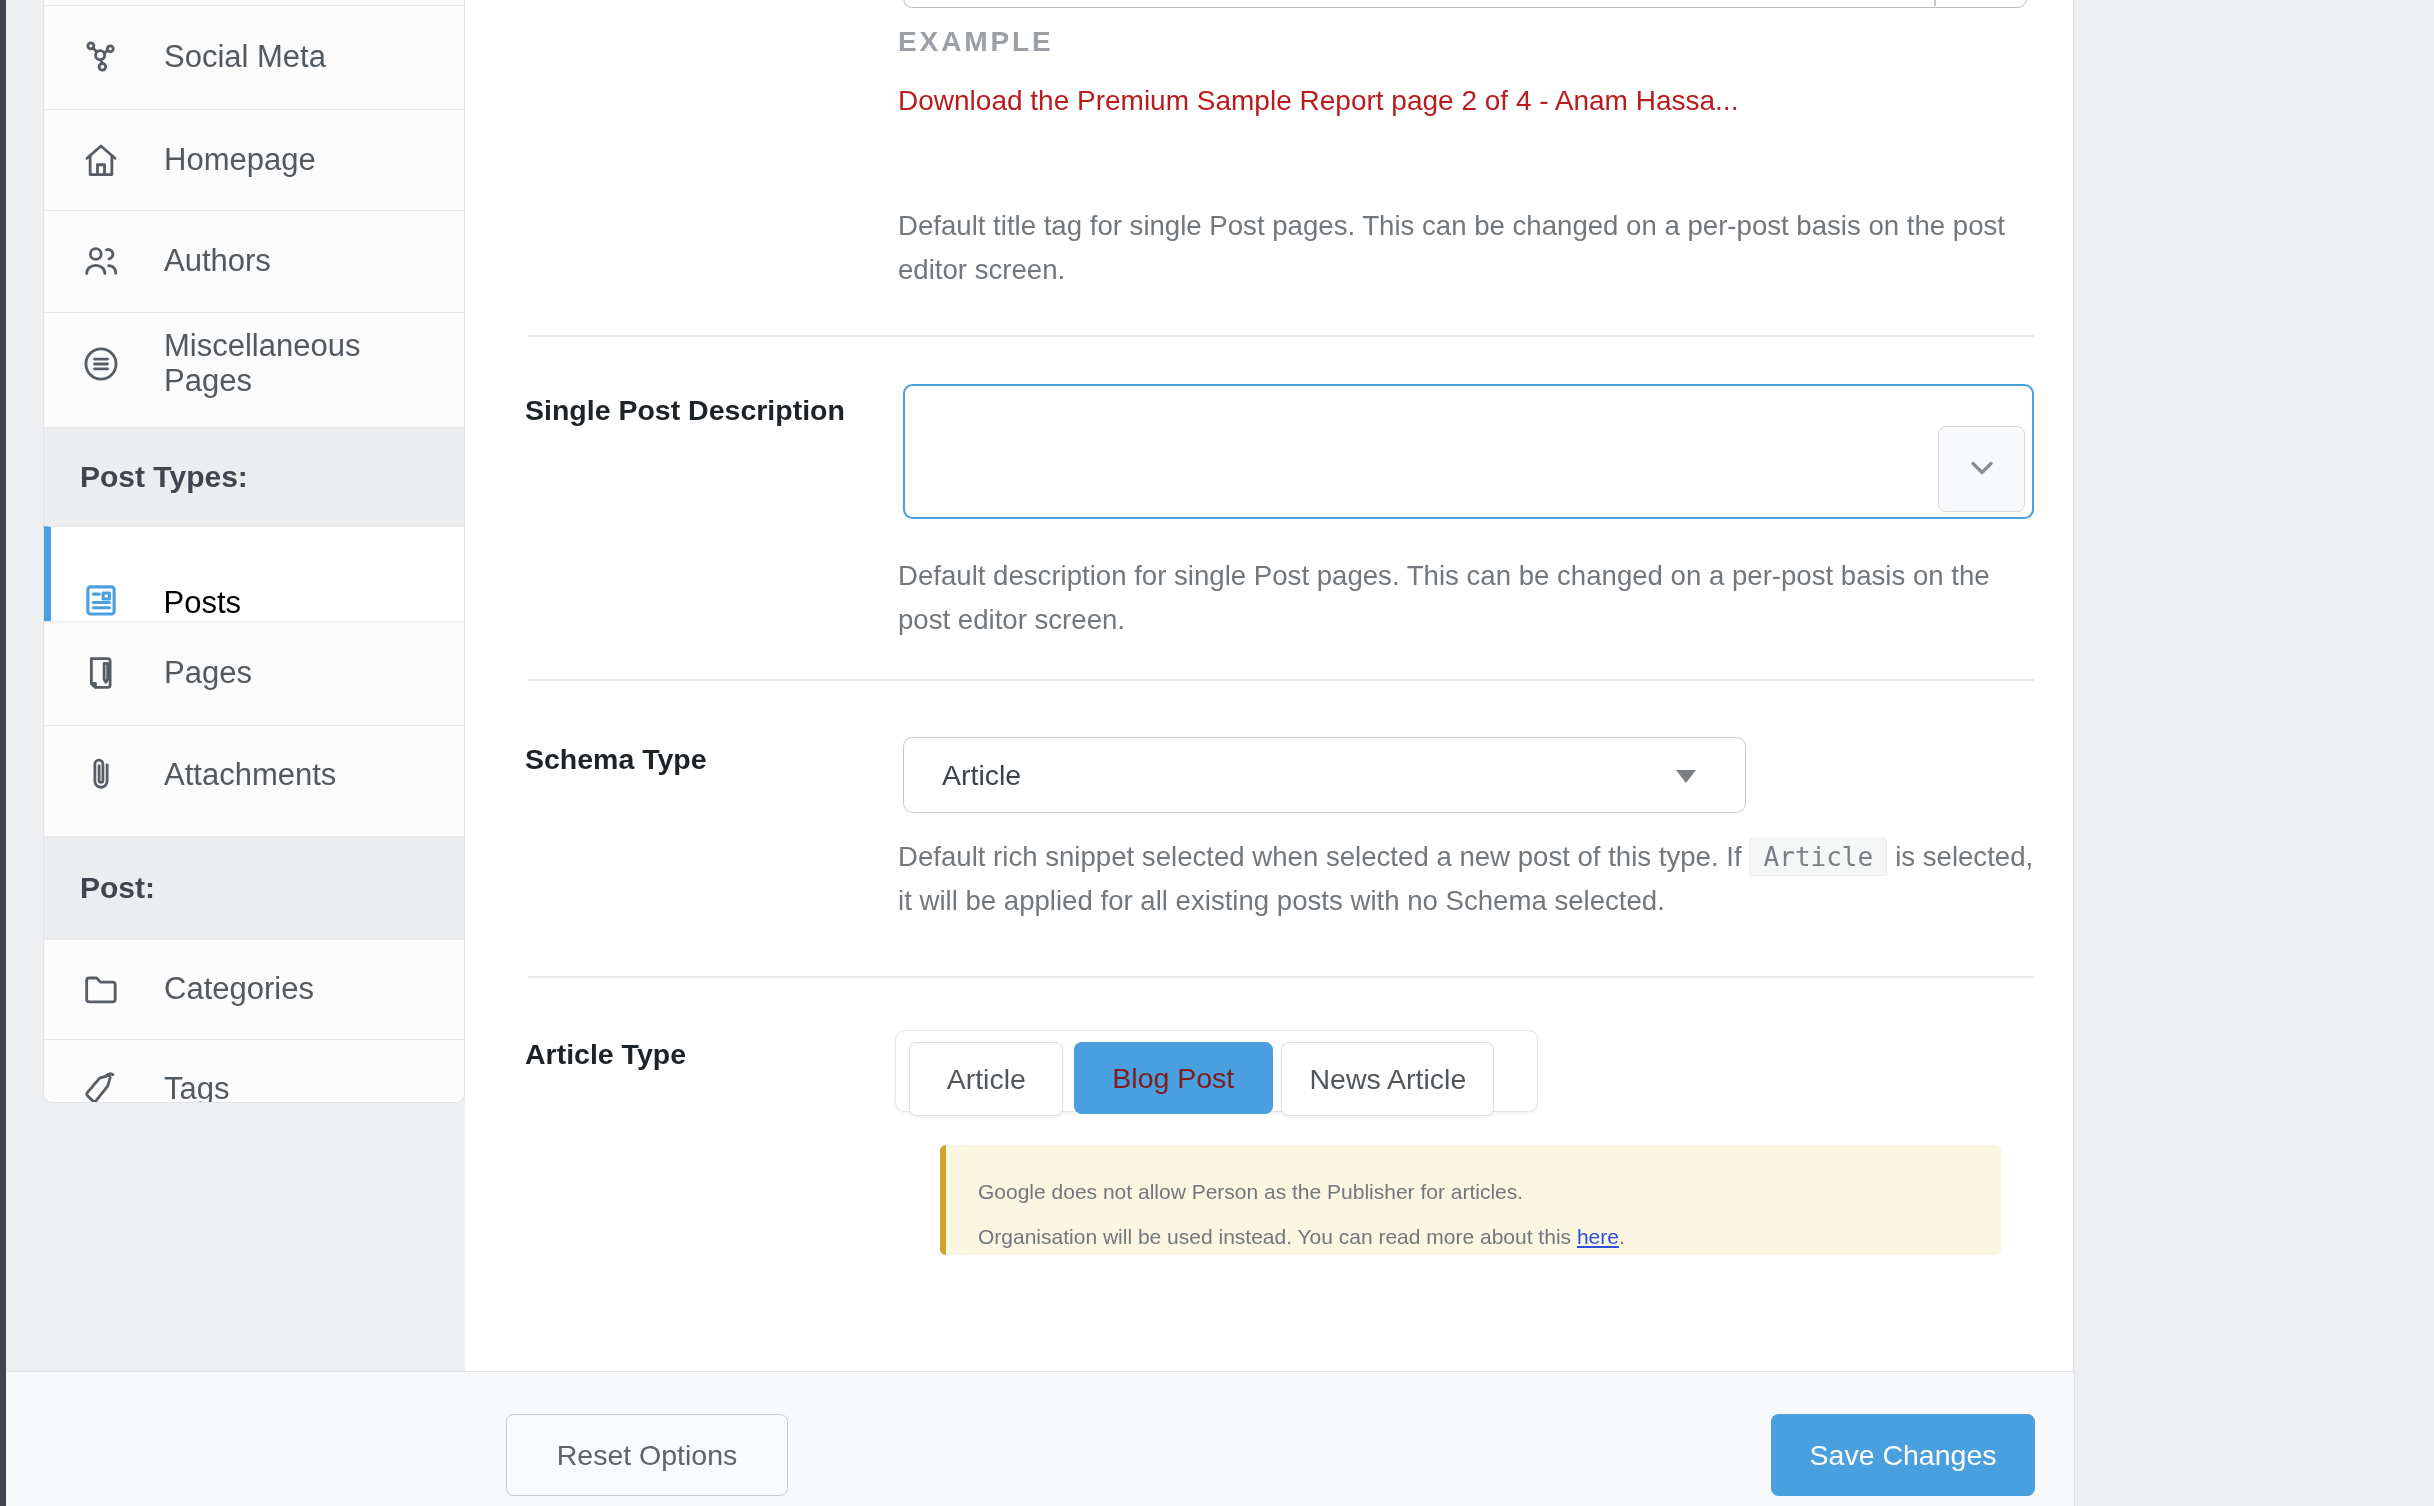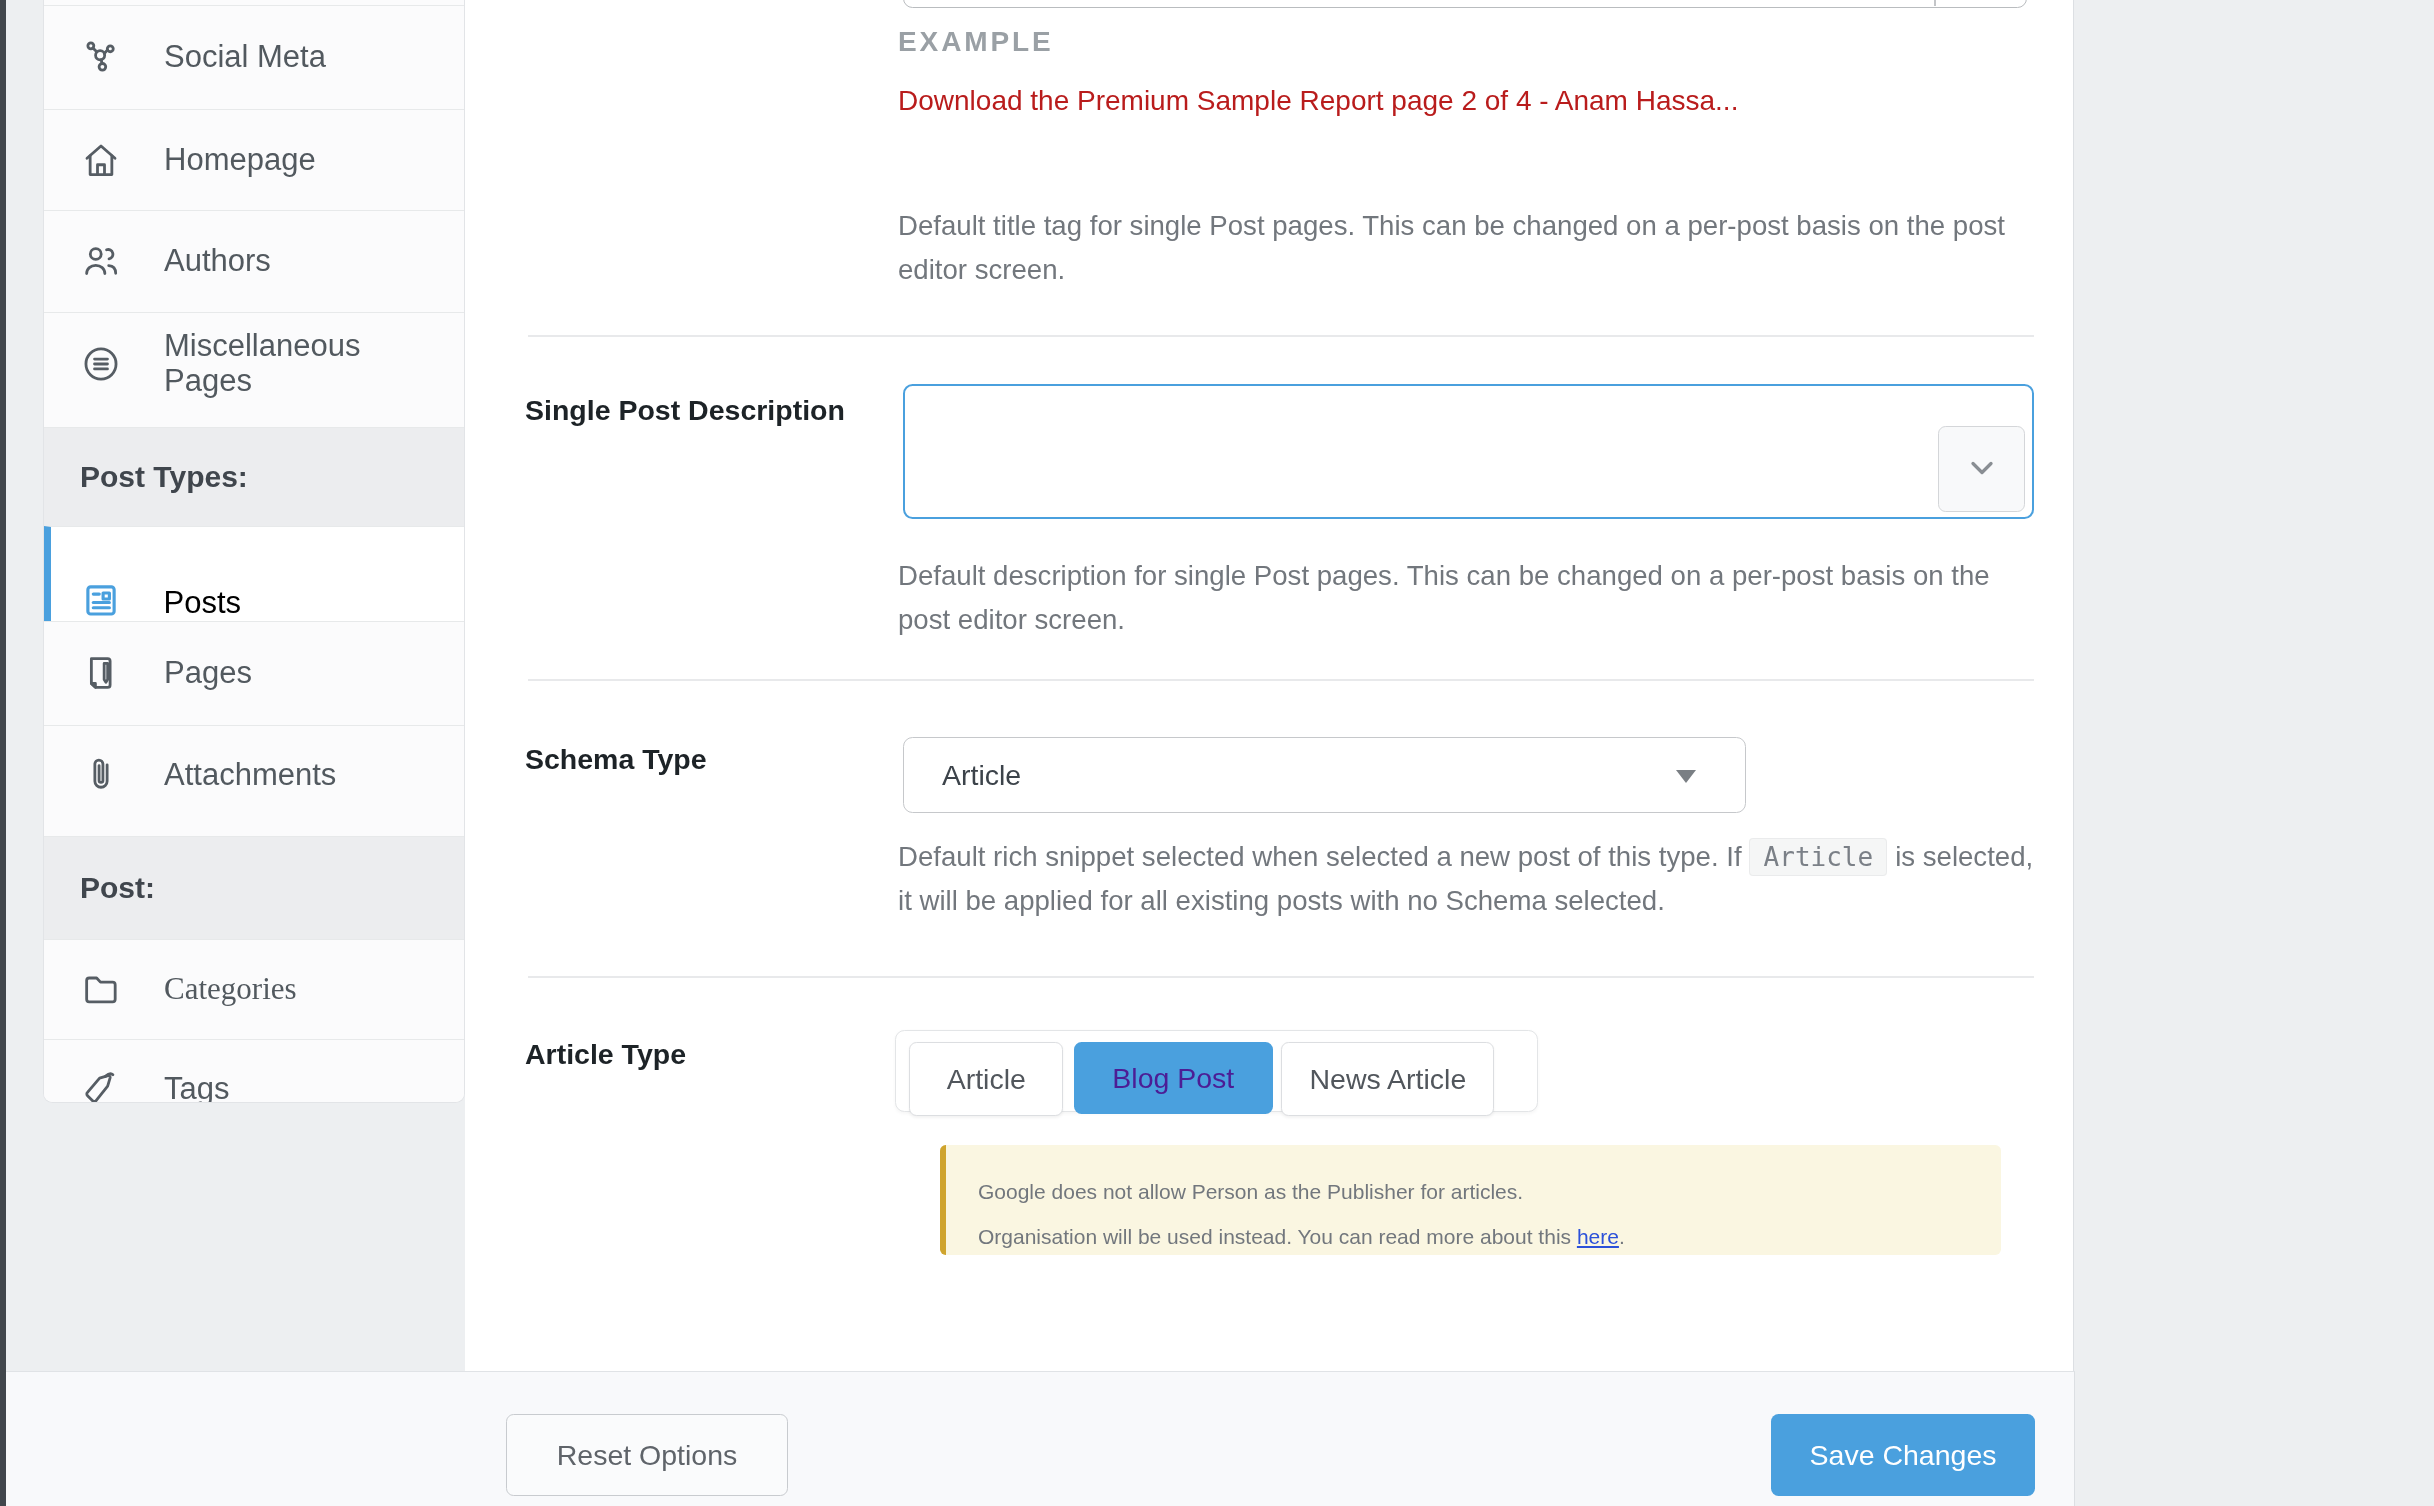--- a/index.html
+++ b/index.html
@@ -45,21 +45,21 @@
   
   .select-box{left:903px;top:737px;width:843px;height:76px;background:#fff;border:1.9px solid #c6c8cb;border-radius:9.5px;display:flex;align-items:center;padding:0 38px;font-size:28.5px;color:#3c434a;cursor:pointer;}
   .select-caret{position:absolute;right:49px;top:32px;width:0;height:0;border-left:10.5px solid transparent;border-right:10.5px solid transparent;border-top:13.3px solid #7a7f84;}
 
   .code-chip{font-family:"DejaVu Sans Mono","Liberation Mono",monospace;font-size:26px;background:#f5f6f6;border:1px solid #eaebec;border-radius:3.8px;padding:2.9px 13.3px;color:#7b8087;}
 
   
   .btn-group{left:895px;top:1030px;width:643px;height:82px;background:#fff;border:1.9px solid #e3e5e7;border-radius:9.5px;box-shadow:0 1.9px 3.8px rgba(0,0,0,0.04);display:flex;padding-left:13.3px;}
   .seg-btn{margin-top:11.4px;height:72px;border-radius:7.6px;display:flex;align-items:center;justify-content:center;font-size:28.5px;cursor:pointer;}
   .seg-white{background:#fff;border:1.9px solid #dcdee1;color:#51565c;box-shadow:0 1.9px 2.9px rgba(0,0,0,0.05);}
-  .seg-blue{background:#4aa0de;color:#4c1d95;border:none;}
+  .seg-blue{background:#4aa0de;color:#7f1d1d;border:none;}
 
   
   .notice{left:940px;top:1145px;width:1061px;height:110px;background:#faf6e1;border-left:6.7px solid #cfa42e;border-radius:5.7px;padding:24px 0 0 32px;font-size:21px;line-height:45px;color:#72777d;}
   .notice a{color:#2c51d9;text-decoration:underline;cursor:pointer;}
 
   
   .reset-btn{left:506px;top:1414px;width:282px;height:82px;background:#fafbfc;border:1.9px solid #c8cbcf;border-radius:7.6px;display:flex;align-items:center;justify-content:center;font-size:28.5px;color:#5f646a;cursor:pointer;}
   .save-btn{left:1771px;top:1414px;width:264px;height:82px;background:#4aa0de;border:none;border-radius:7.6px;display:flex;align-items:center;justify-content:center;font-size:28.5px;color:#ffffff;cursor:pointer;}
 </style>
 </head>
@@ -200,21 +200,21 @@
       <span class="ic">
         <svg viewBox="0 0 24 24">
             <path d="M15.5 6.2v9.3a3.5 3.5 0 0 1-7 0V5.8a2.3 2.3 0 0 1 4.6 0v9.3a1.1 1.1 0 0 1-2.2 0V6.6"></path>
           </svg>
       </span>
       <span>Attachments</span>
     </div>
     <div class="srow srow-header" style="height:102px;flex:0 0 102px;">
       <span>Post:</span>
     </div>
-    <div class="srow" style="height:99px;flex:0 0 99px;font-family:Liberation Serif, serif;">
+    <div class="srow" style="height:99px;flex:0 0 99px;">
       <span class="ic">
         <svg viewBox="0 0 24 24">
             <path d="M3.8 7.2 a1.5 1.5 0 0 1 1.5-1.5 h4.2 l2.2 2.4 h6.9 a1.5 1.5 0 0 1 1.5 1.5 v8.2 a1.5 1.5 0 0 1 -1.5 1.5 H5.3 a1.5 1.5 0 0 1 -1.5 -1.5 z"></path>
           </svg>
       </span>
       <span>Categories</span>
     </div>
     <div class="srow" style="height:98px;flex:0 0 98px;">
       <span class="ic">
         <svg viewBox="0 0 24 24">

